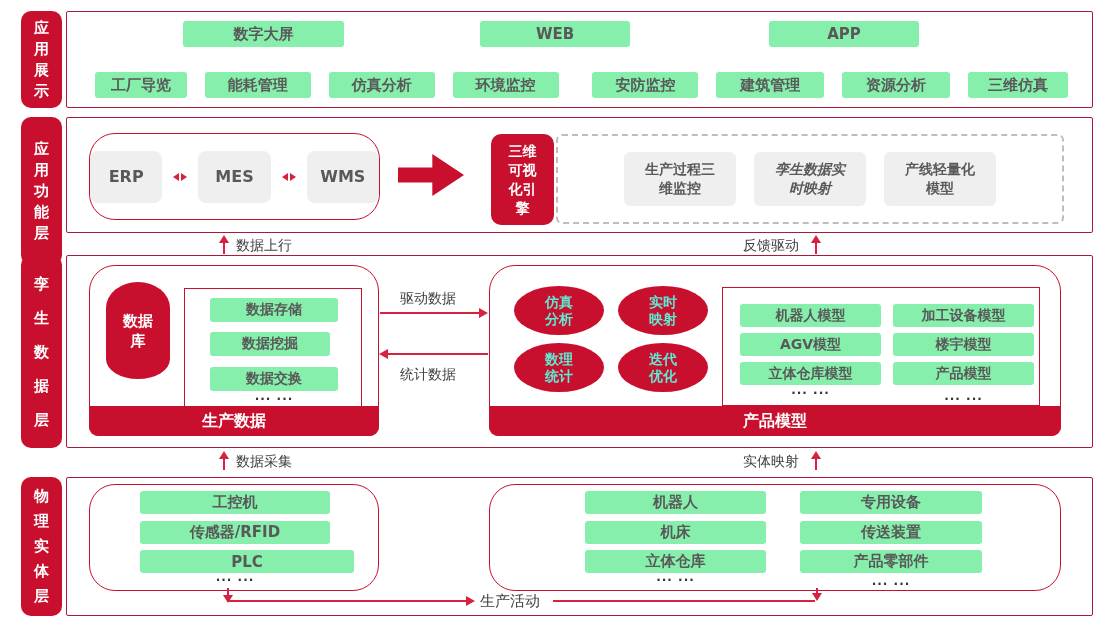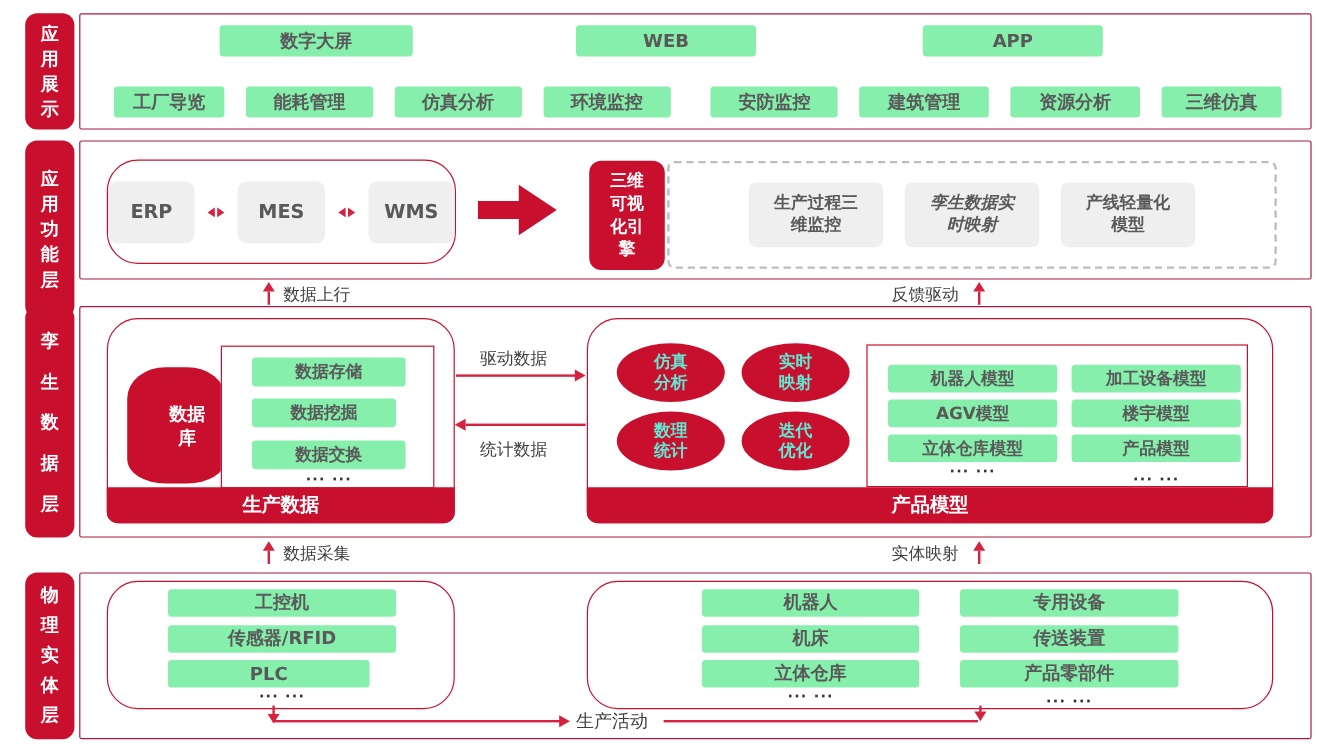--- a/index.html
+++ b/index.html
@@ -152,21 +152,21 @@
   <div class="flowlabel" style="left:236px;top:237px;">数据上行</div>
   <div class="flowlabel" style="left:743px;top:237px;">反馈驱动</div>
   <div class="uparrow" style="left:811px;top:235px;">
       <span class="head"></span>
       <span class="stem"></span>
     </div>
 
   <div class="band" style="top:255px;height:193px;">
 
     <div class="rbox flat-bottom" style="left:22px;top:9px;width:290px;height:171px;">
-      <div class="cylinder" style="left:16px;top:40px;width:64px;height:97px;padding-left:18px;">
+      <div class="cylinder" style="left:16px;top:16px;width:64px;height:97px;">
           <span>数据库</span>
         </div>
       <div class="innerrect" style="left:94px;top:22px;width:178px;height:119px;">
         <div class="btn btn14" style="left:25px;top:9px;width:128px;height:24px;">
             <span>数据存储</span>
           </div>
         <div class="btn btn14" style="left:25px;top:43px;width:120px;height:24px;">
             <span>数据挖掘</span>
           </div>
         <div class="btn btn14" style="left:25px;top:78px;width:128px;height:24px;">
@@ -238,21 +238,21 @@
     </div>
 
   <div class="band" style="top:477px;height:139px;padding-left:48px;">
     <div class="rbox" style="left:22px;top:6px;width:290px;height:107px;">
       <div class="btn" style="left:50px;top:6px;width:190px;height:23px;">
           <span>工控机</span>
         </div>
       <div class="btn" style="left:50px;top:36px;width:190px;height:23px;">
           <span>传感器/RFID</span>
         </div>
-      <div class="btn" style="left:50px;top:65px;width:168px;height:23px;">
+      <div class="btn" style="left:50px;top:65px;width:214px;height:23px;">
           <span>PLC</span>
         </div>
       <div class="dots" style="left:50px;top:88px;width:190px;">··· ···</div>
     </div>
     <div class="rbox" style="left:422px;top:6px;width:572px;height:107px;">
       <div class="btn" style="left:95px;top:6px;width:181px;height:23px;">
           <span>机器人</span>
         </div>
       <div class="btn" style="left:95px;top:36px;width:181px;height:23px;">
           <span>机床</span>

